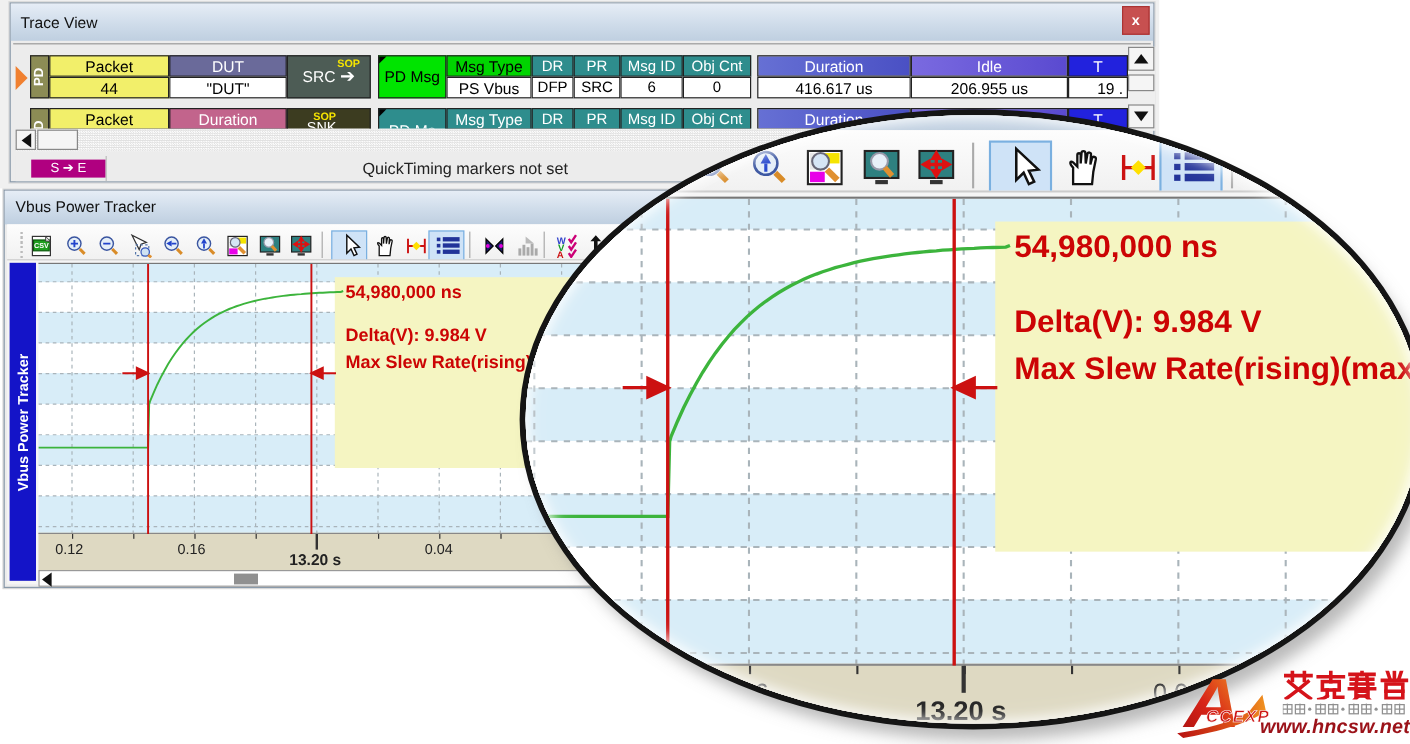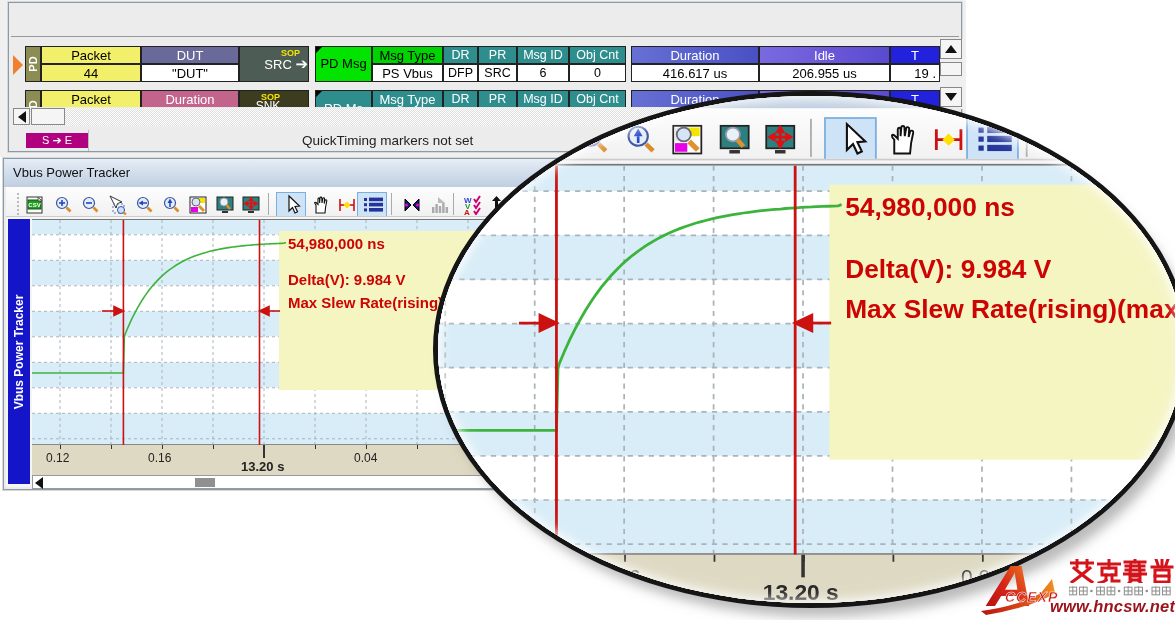--- a/index.html
+++ b/index.html
@@ -18,29 +18,30 @@
 .tbtn{position:absolute;top:191px;height:26px;background:#cfe3f7;border:1px solid #7ab0e0}
 .ttxt{font-size:15px;font-weight:bold;color:#cc0404;white-space:nowrap}
 .lens{position:absolute;z-index:5;left:433px;top:91px;width:756px;height:517px;border:5px solid #151515;border-radius:50%;overflow:hidden;background:#fff;box-shadow:8px 12px 12px -3px rgba(120,120,120,.5)}
 .lensin{position:absolute;left:0;top:0;width:1175px;height:620px;transform:translate(-98px,-311px) scale(1.754,1.73);transform-origin:0 0}
 .rim{position:absolute;z-index:6;left:438px;top:96px;width:746px;height:507px;border-radius:50%;pointer-events:none;box-shadow:inset 0 0 9px 3px rgba(255,255,255,.75), inset 0 0 22px 5px rgba(255,255,255,.2)}
 </style></head>
 <body>
 <div class="scene">
     <div class="abs" style="left:0;top:0;width:966px;height:157px;background:#f0f0f0"></div>
     <div class="abs win" style="left:8px;top:2px;width:954px;height:150px">
+      <div class="tbar" style="height:31px"><span style="padding-left:8px;line-height:31px">Trace View</span><div class="closebtn">x</div></div>
       <div class="abs" style="left:2px;top:33px;right:2px;bottom:2px;background:#ececec;border-top:1px solid #999"></div>
       <div class="abs" style="left:4px;top:52px;width:0;height:0;border-left:10px solid #f08030;border-top:10px solid transparent;border-bottom:10px solid transparent"></div>
       <div class="abs" style="left:0;top:43px;width:954px;height:37px">
         <div class="abs cell" style="left:16px;top:0px;width:16px;height:36px;background:#8c8c55;color:#fff;font-size:13px;text-align:center;">
           <span class="vtext">PD</span>
         </div>
         <div class="abs cell" style="left:32px;top:0px;width:100px;height:18px;background:#f2ef6a;color:#000;font-size:13px;text-align:center;">Packet</div>
         <div class="abs cell" style="left:132px;top:0px;width:98px;height:18px;background:#6a6a9a;color:#fff;font-size:13px;text-align:center;">DUT</div>
-        <div class="abs cell" style="left:230px;top:0px;width:70px;height:36px;background:#4d5c55;color:#fff;font-size:13px;text-align:right;"><span style="position:relative;top:8px">SRC <span style="font-size:15px">➔</span></span></div>
+        <div class="abs cell" style="left:230px;top:0px;width:70px;height:36px;background:#4d5c55;color:#fff;font-size:13px;text-align:center;"><span style="position:relative;top:8px">SRC <span style="font-size:15px">➔</span></span></div>
         <div class="abs" style="left:272px;top:2px;color:#f5e400;font-size:9px;font-weight:bold">SOP</div>
         <div class="abs cell" style="left:306px;top:0px;width:57px;height:36px;background:#00e400;color:#000;font-size:13px;text-align:center;"><span style="position:relative;top:8px">PD Msg</span></div>
         <div class="abs" style="left:307px;top:1px;width:0;height:0;border-top:6px solid #000;border-right:6px solid transparent"></div>
         <div class="abs cell" style="left:363px;top:0px;width:71px;height:18px;background:#00d400;color:#000;font-size:13px;text-align:center;">Msg Type</div>
         <div class="abs cell" style="left:434px;top:0px;width:35px;height:18px;background:#2e8d8d;color:#fff;font-size:12.5px;text-align:center;">DR</div>
         <div class="abs cell" style="left:469px;top:0px;width:39px;height:18px;background:#2e8d8d;color:#fff;font-size:12.5px;text-align:center;">PR</div>
         <div class="abs cell" style="left:508px;top:0px;width:52px;height:18px;background:#2e8d8d;color:#fff;font-size:12.5px;text-align:center;">Msg ID</div>
         <div class="abs cell" style="left:560px;top:0px;width:57px;height:18px;background:#2e8d8d;color:#fff;font-size:12.5px;text-align:center;">Obj Cnt</div>
         <div class="abs cell" style="left:622px;top:0px;width:128px;height:18px;background:linear-gradient(90deg,#6670d4,#4a50c4);color:#fff;font-size:13px;text-align:center;">Duration</div>
         <div class="abs cell" style="left:750px;top:0px;width:131px;height:18px;background:linear-gradient(90deg,#7a6ae0,#5a4ad0);color:#fff;font-size:13px;text-align:center;">Idle</div>

